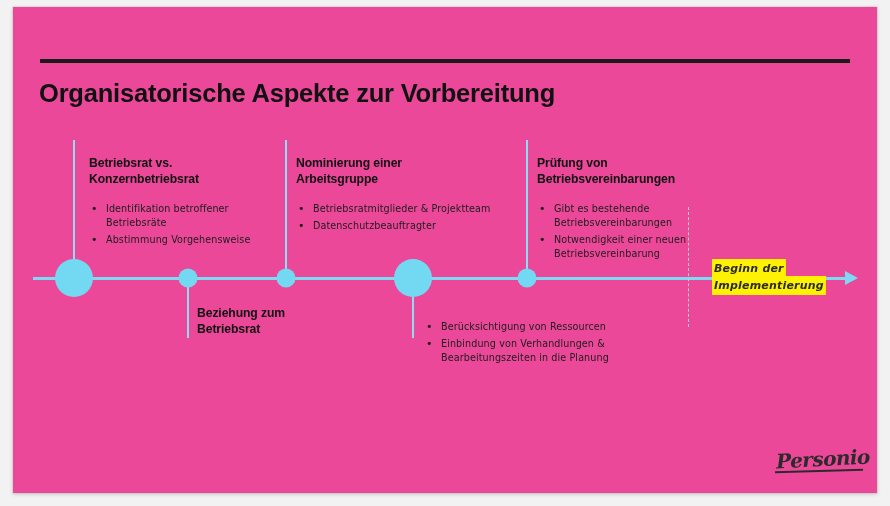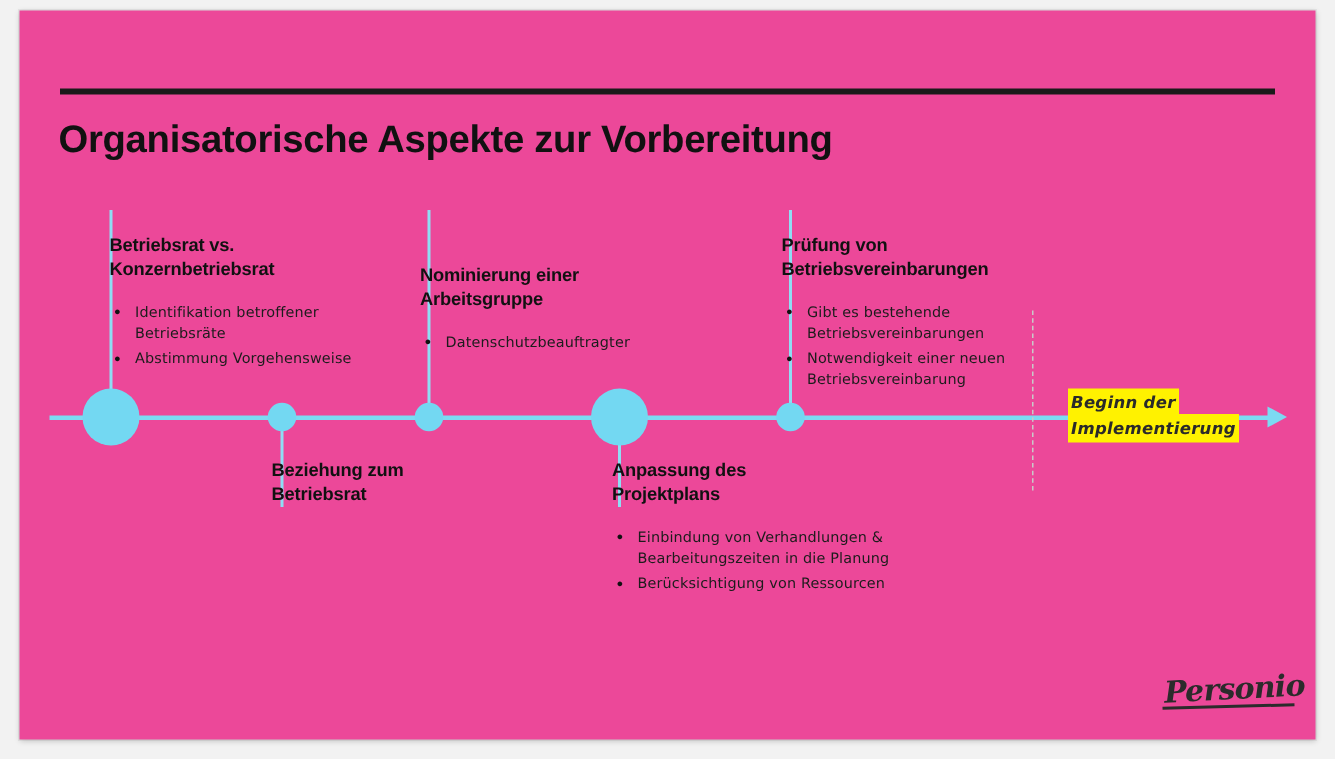--- a/index.html
+++ b/index.html
@@ -83,21 +83,21 @@
   .dashed-divider {
     position: absolute;
     left: 675px;
     top: 200px;
     width: 0;
     height: 120px;
     border-left: 1.5px dashed #c9c9c9;
   }
 
   
-  .card { position: absolute; }
+  .card { position: absolute; padding-left: 16px; }
   .card h3 {
     margin: 0 0 0 0;
     font-size: 12.2px;
     font-weight: bold;
     color: #111111;
     line-height: 1.33;
     letter-spacing: -0.1px;
   }
   .card ul {
     margin: 15px 0 0 0;
@@ -199,26 +199,27 @@
     <h3>
       <span>Betriebsrat vs.</span><br>
       <span>Konzernbetriebsrat</span>
     </h3>
     <ul>
       <li>Identifikation betroffener Betriebsräte</li>
       <li>Abstimmung Vorgehensweise</li>
     </ul>
   </div>
 
-  <div class="card" style="left:267px; top:148px; width:205px;margin-top:20px;">
+  <div class="card" style="left:267px; top:148px; width:205px;">
     <h3>
       <span>Nominierung einer</span><br>
       <span>Arbeitsgruppe</span>
     </h3>
     <ul>
+      <li>Betriebsratmitglieder &amp; Projektteam</li>
       <li>Datenschutzbeauftragter</li>
     </ul>
   </div>
 
   <div class="card" style="left:508px; top:148px; width:190px;">
     <h3>
       <span>Prüfung von</span><br>
       <span>Betriebsvereinbarungen</span>
     </h3>
     <ul>
@@ -228,27 +229,23 @@
   </div>
 
   <div class="card" style="left:168px; top:298px; width:185px;">
     <h3>
       <span>Beziehung zum</span><br>
       <span>Betriebsrat</span>
     </h3>
   </div>
 
   <div class="card" style="left:395px; top:298px; width:200px;">
-    <h3>
-      <span>Anpassung des</span><br>
-      <span>Projektplans</span>
-    </h3>
-    <ul>
+    <ul>
+      <li>Berücksichtigung von Ressourcen</li>
       <li>Einbindung von Verhandlungen &amp; Bearbeitungszeiten in die Planung</li>
-      <li>Berücksichtigung von Ressourcen</li>
     </ul>
   </div>
 
   <div class="note">
     <span>Beginn der</span><br>
     <span>Implementierung</span>
   </div>
 
   <div class="logo">
     <div class="wordmark">Personio</div>

